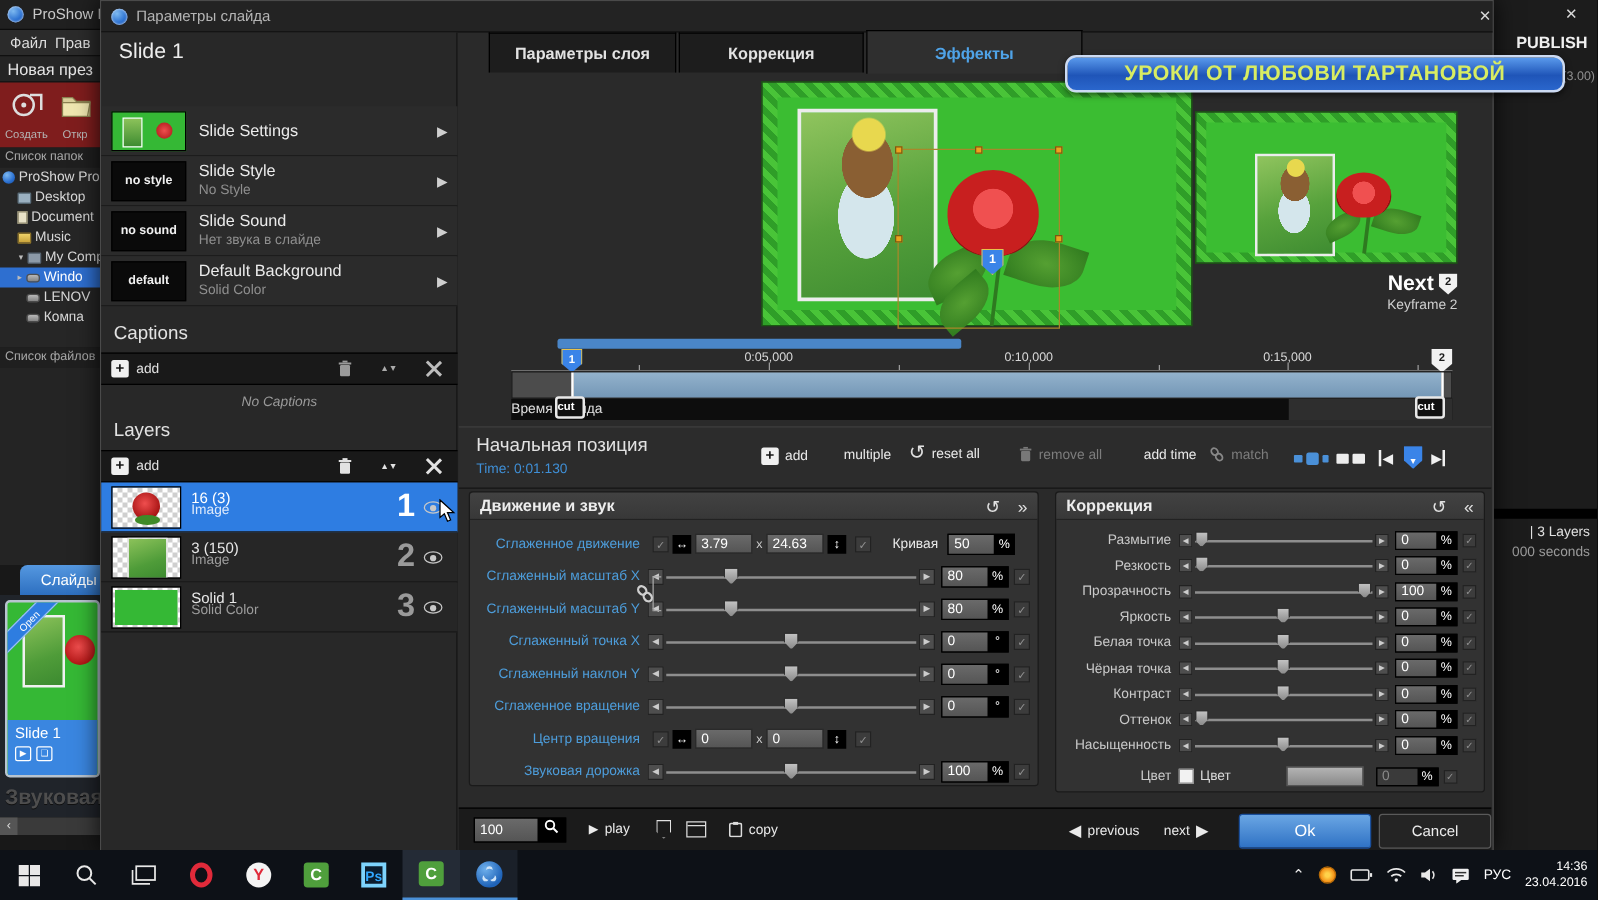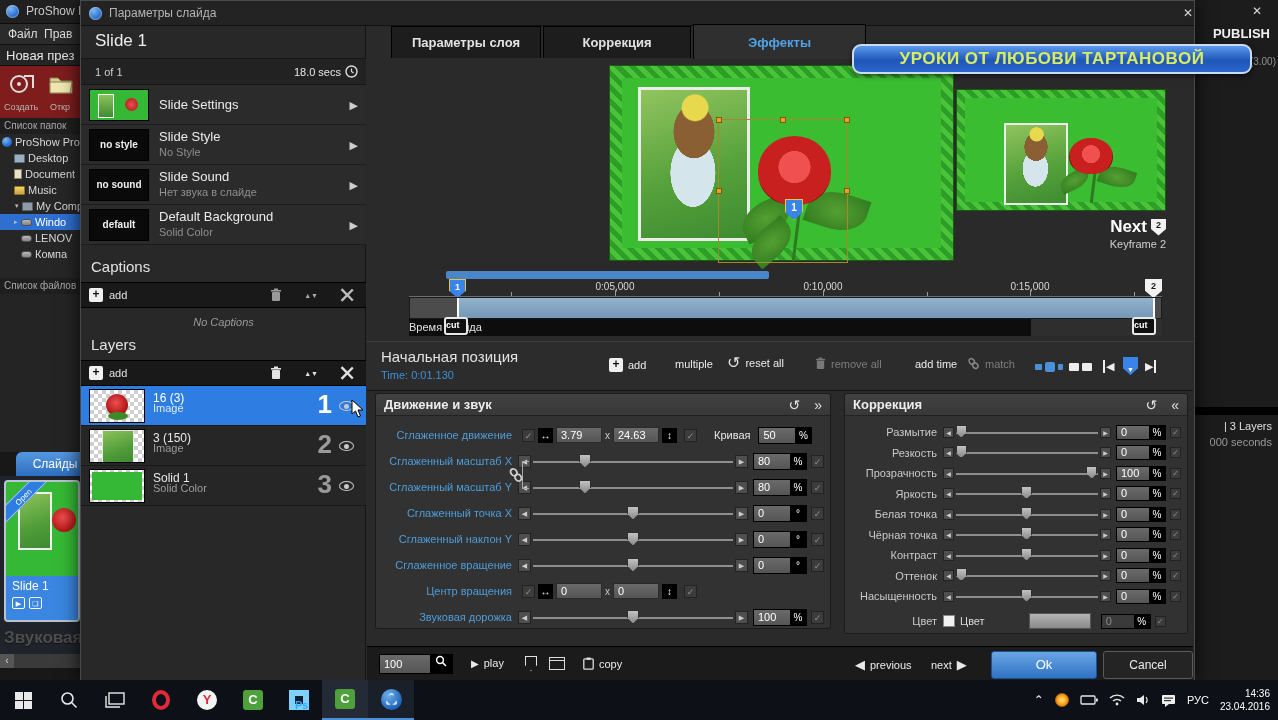--- a/index.html
+++ b/index.html
@@ -184,21 +184,21 @@
   
   #taskbar{left:0;right:0;top:680px;height:40px;background:#0d1117;z-index:30;display:flex;align-items:center}
   .tslot{width:46px;height:40px;display:flex;align-items:center;justify-content:center;flex:0 0 auto}
   .tslot.hl{background:#242b36;border-bottom:2px solid #4a90d8}
   .tslot.ul{background:#1a2029;border-bottom:2px solid #4a90d8}
   .winlogo{display:grid;grid-template-columns:8px 8px;grid-template-rows:8px 8px;gap:1px}
   .winlogo i{background:#e8e8e8}
   .opera-o{width:18px;height:20px;border:4px solid #e02a3a;border-radius:50%}
   .ya{width:20px;height:20px;border-radius:50%;background:#f4f4f4;color:#e02a3a;font-weight:bold;font-size:13px;text-align:center;line-height:20px}
   .cam{width:20px;height:20px;border-radius:3px;background:#4f9f3c;color:#fff;font-weight:bold;font-size:13px;text-align:center;line-height:20px}
-  .psq{width:20px;height:20px;background:#0b1d2e;border:6px solid #7dd3fc;color:#31a8ff;font-weight:bold;font-size:11px;text-align:center;line-height:19px}
+  .psq{width:20px;height:20px;background:#0b1d2e;border:3px solid #7dd3fc;color:#31a8ff;font-weight:bold;font-size:11px;text-align:center;line-height:19px}
   .proshow-tb{width:21px;height:21px;border-radius:50%;background:radial-gradient(circle at 35% 30%,#6fb0ec,#1f63b8 70%);position:relative}
   .proshow-tb::after{content:'';position:absolute;left:6px;top:6px;width:9px;height:9px;border-radius:50%;box-shadow:0 -4px 0 -2px #cfe4f8,3px 3px 0 -2px #cfe4f8,-3px 3px 0 -2px #cfe4f8}
   .tray{margin-left:auto;display:flex;align-items:center;gap:11px;padding-right:8px;color:#f0f0f0}
   .orangedot{width:14px;height:14px;border-radius:50%;background:radial-gradient(#ffd24a 20%,#f28a12 70%);border:1px solid #b36a08}
   .clockblk{text-align:right;font-size:10px;line-height:13px;color:#fff}
   .langlbl{font-size:11px;color:#fff}
 </style>
 </head>
 <body>
 
@@ -294,30 +294,20 @@
 
   <div id="dialog" class="abs">
     <div class="abs dlg-titlebar">
       <span class="abs sphere" style="left:8px;top:6px"></span>
       <span class="abs dlg-title" style="left:28px;top:5px">Параметры слайда</span>
       <span class="abs close-x" style="left:1102px;top:5px">✕</span>
     </div>
 
     <div class="abs leftcol">
       <div class="abs slide-name">Slide 1</div>
-      <div class="abs info-row">
-        <span class="abs l">1 of 1</span>
-        <span class="abs r">
-          <span>18.0 secs</span>
-          <svg width="13" height="13" viewBox="0 0 13 13">
-              <circle cx="6.5" cy="6.5" r="5.5" fill="none" stroke="#ddd" stroke-width="1.4"></circle>
-              <path d="M6.5 3.5v3l2 1.5" fill="none" stroke="#ddd" stroke-width="1.2"></path>
-            </svg>
-        </span>
-      </div>
       <div class="abs set-row" style="top:59px">
         <div class="abs set-thumb green">
             <div class="abs st-girl"></div>
             <div class="abs st-rose"></div>
           </div>
         <span class="abs set-title" style="top:12px">Slide Settings</span>
         <span class="abs chev">▶</span>
       </div>
       <div class="abs set-row" style="top:99px">
         <div class="abs set-thumb">no style</div>

